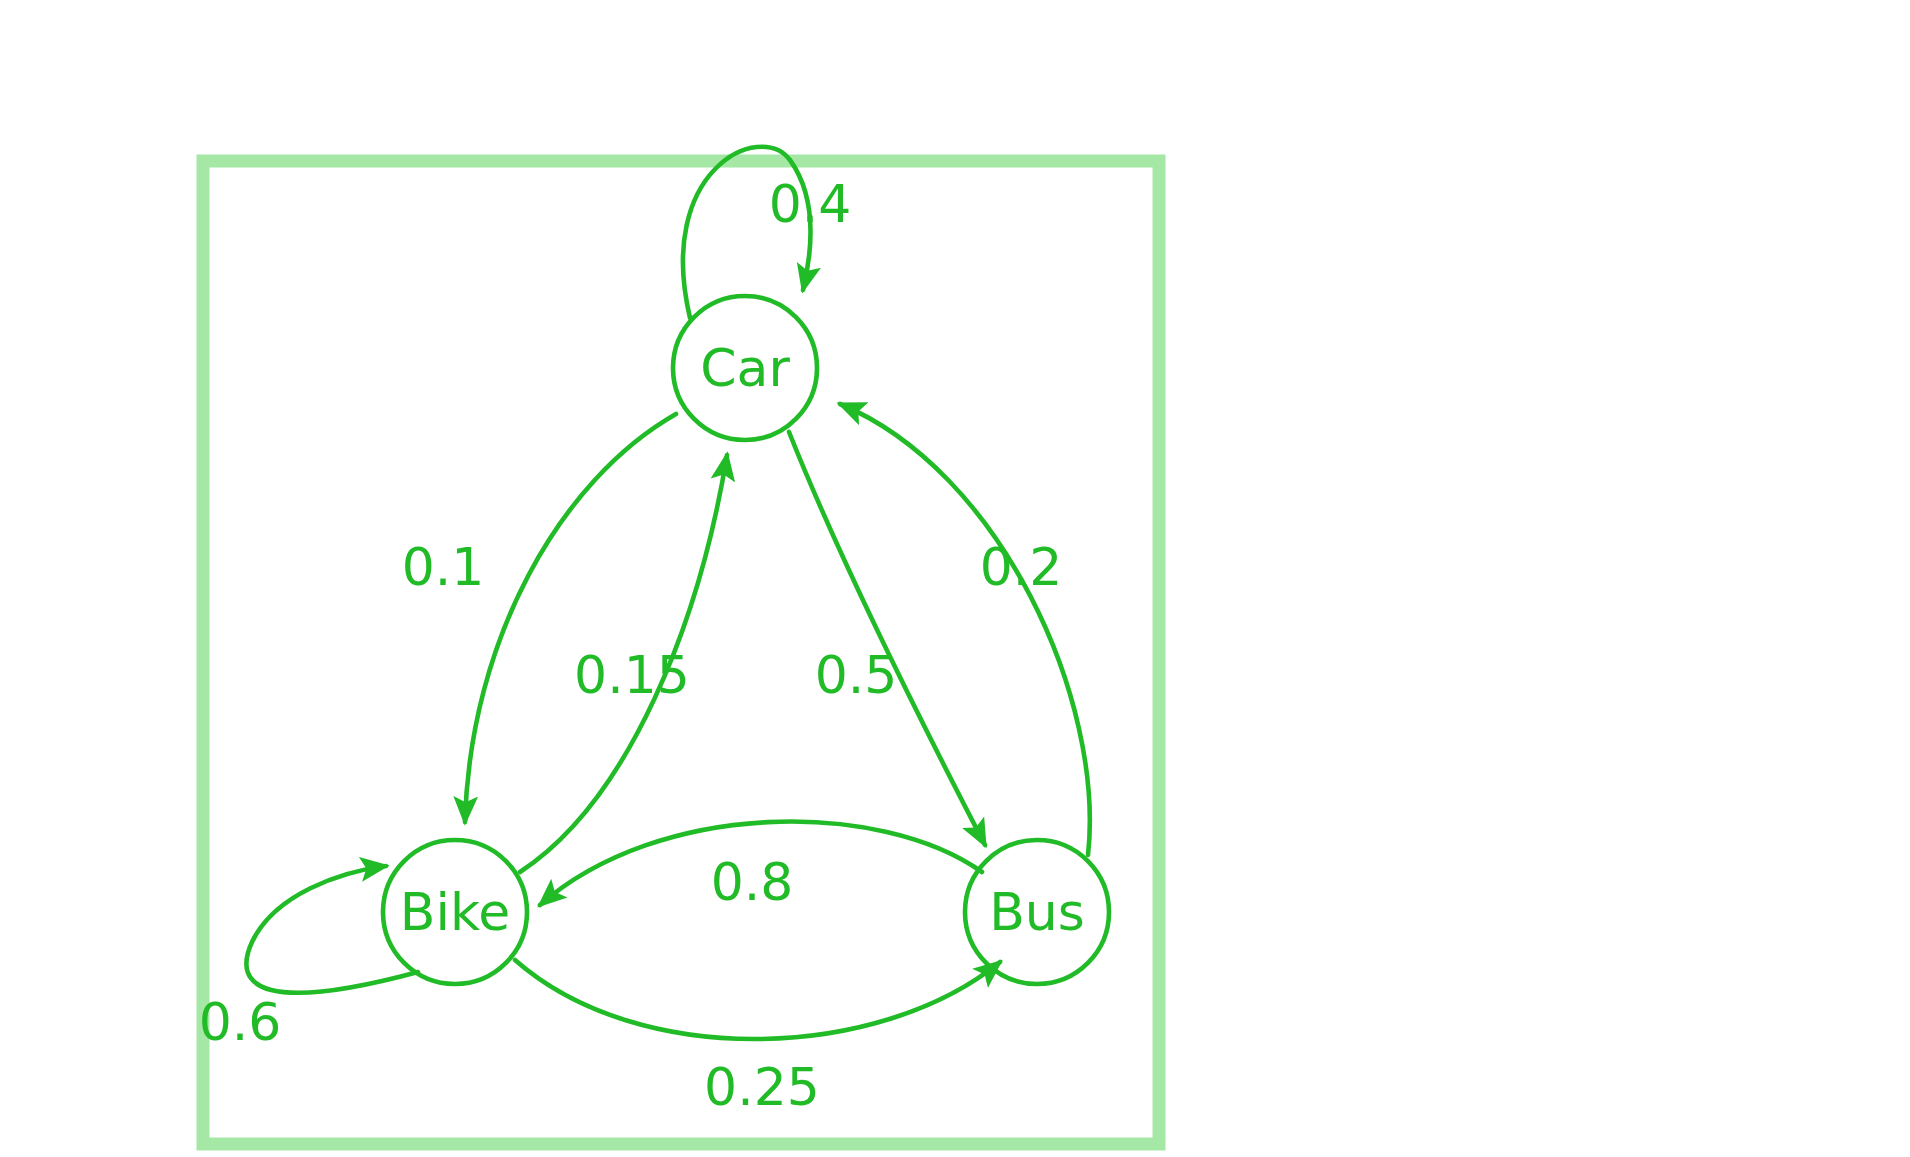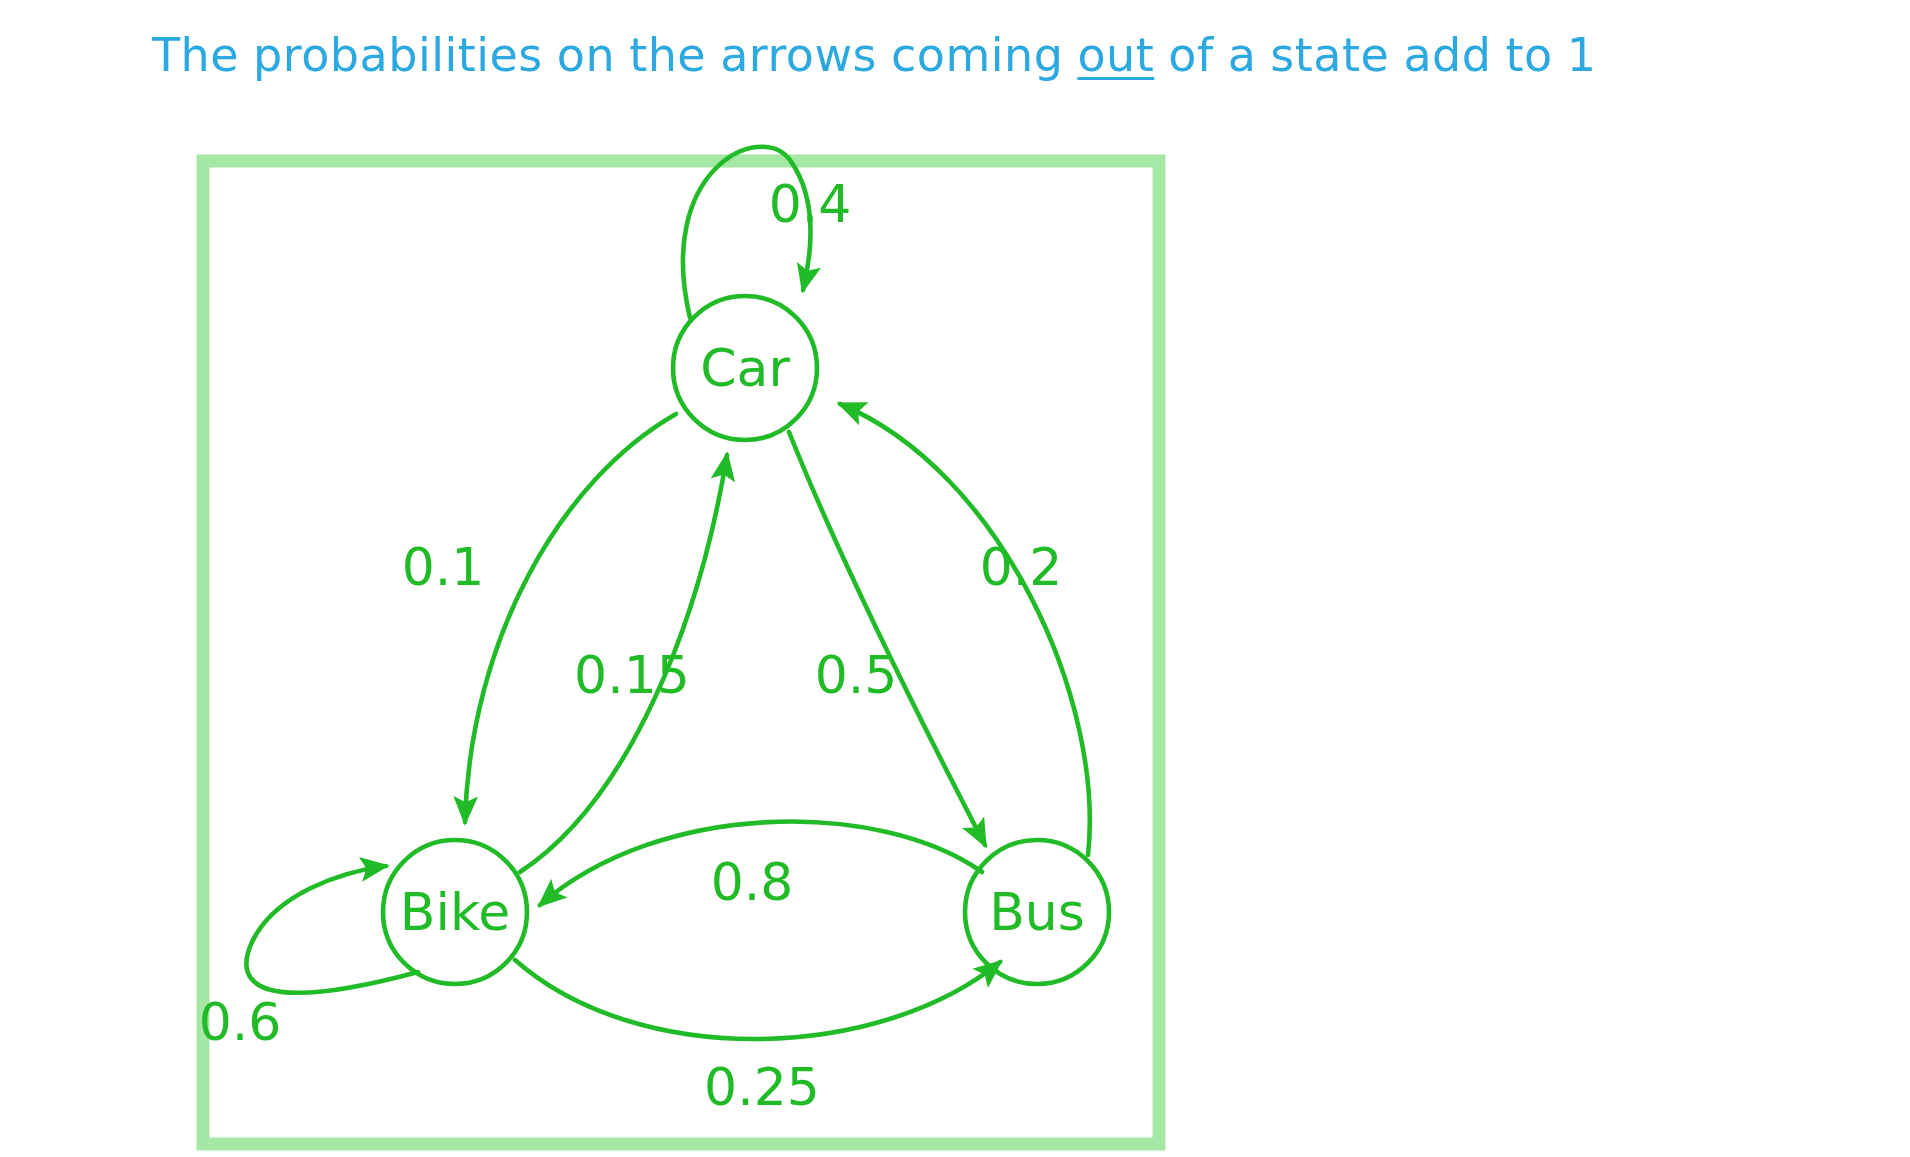--- a/index.html
+++ b/index.html
@@ -45,21 +45,20 @@
     font-size: 52px;
     fill: #22BB28;
     font-weight: 500;
   }
 </style>
 </head>
 <body>
 
 <div id="canvas">
 
-  <div class="title-text" id="title-host"><span class="w">The</span><span class="w">probabilities</span><span class="w">on</span><span class="w">the</span><span class="w">arrows</span><span class="w">coming</span><span class="w u">out</span><span class="w">of</span><span class="w">a</span><span class="w">state</span><span class="w">add</span><span class="w">to</span><span class="w">1</span></div>
 
   <svg width="1910" height="1157" viewBox="0 0 1910 1157" style="position:absolute;left:0;top:0;">
     <defs>
       <marker id="arrowhead" markerWidth="7" markerHeight="7" refX="5.6" refY="3.0" orient="auto" markerUnits="strokeWidth">
         <path d="M0,0.3 L6.4,3.0 L0,5.7 L1.3,3.0 Z" fill="#22BB28"></path>
       </marker>
     </defs>
 
     <rect x="203" y="161" width="956" height="983" fill="#ffffff" stroke="#A5E8A5" stroke-width="13"></rect>
 

